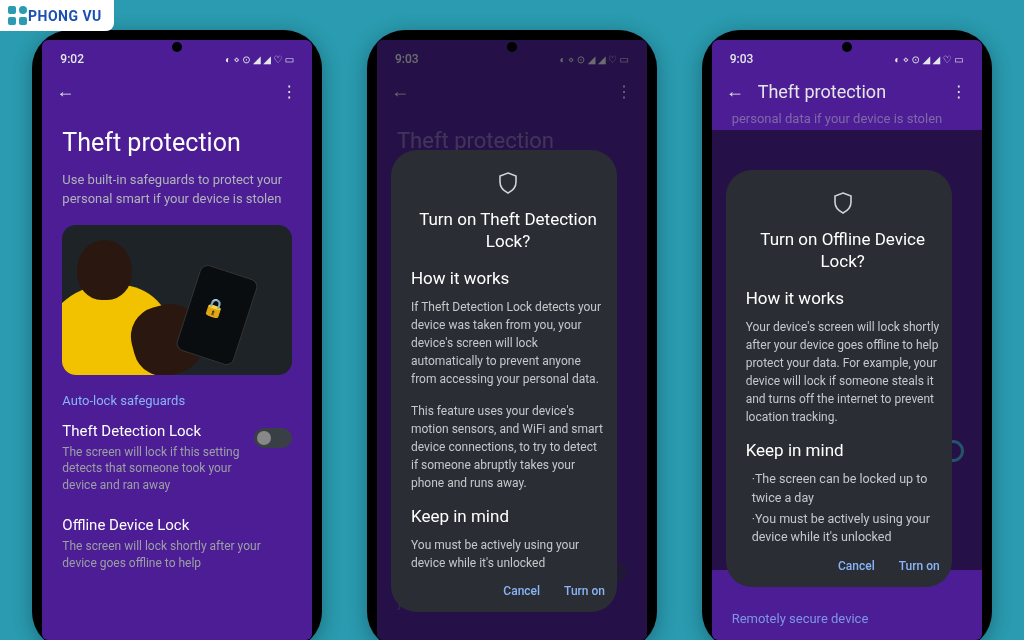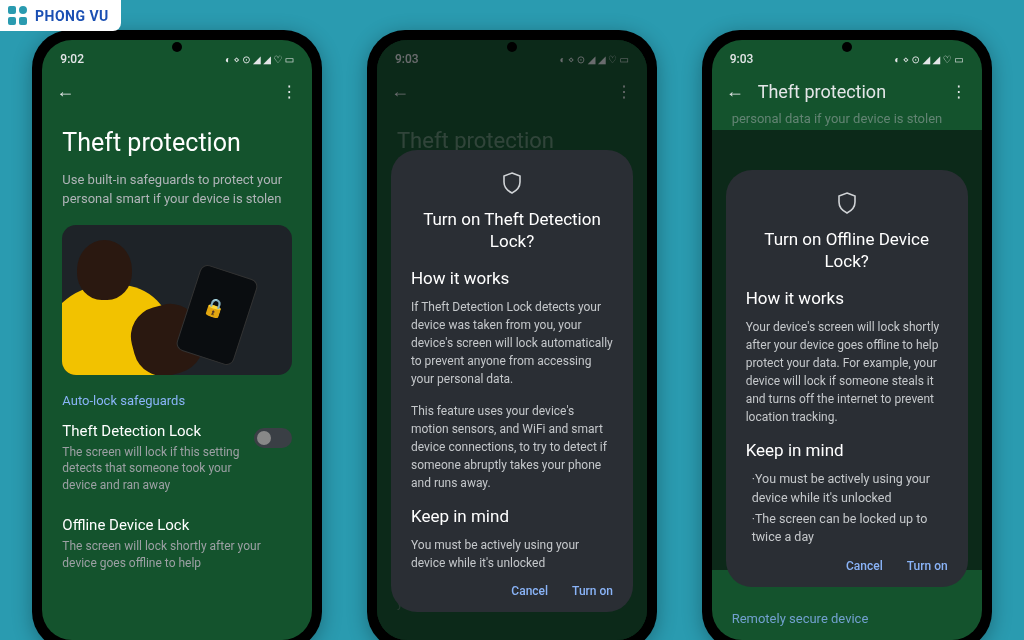--- a/index.html
+++ b/index.html
@@ -1,23 +1,23 @@
 <!DOCTYPE html>
 <html><head>
 <meta charset="utf-8">
 <style>
   * { margin:0; padding:0; box-sizing:border-box; font-family: Roboto, Arial, sans-serif; -webkit-font-smoothing:antialiased; }
   body { background:#2a9bb0; width:1024px; height:640px; overflow:hidden; position:relative; }
-  .logo { position:absolute; top:0; left:0; background:#fff; padding:6px 12px 6px 8px; border-radius:0 0 8px 0; display:flex; align-items:center; gap:8px; font-weight:700; color:#1a4fb3; font-size:14px; letter-spacing:0.5px; z-index:10;}
+  .logo { position:absolute; top:0; left:0; background:#fff; padding:6px 12px 6px 8px; border-radius:0 0 8px 0; display:flex; align-items:center; gap:1px; font-weight:700; color:#1a4fb3; font-size:14px; letter-spacing:0.5px; z-index:10;}
   .logo-dots { display:grid; grid-template-columns:repeat(2,8px); grid-template-rows:repeat(2,8px); gap:3px;}
   .logo-dots span { background:#2a9bb0; border-radius:2px;}
   .logo-dots span:nth-child(2){border-radius:50%}
   .phones { display:flex; justify-content:space-around; padding:30px 20px 0 20px; gap:20px;}
   .phone { width:290px; height:620px; background:#000; border-radius:38px; padding:10px; position:relative; box-shadow:0 4px 20px rgba(0,0,0,.3);}
-  .screen { width:100%; height:100%; background:#14532d; border-radius:30px; overflow:hidden; position:relative; color:#e4e6e8;}
+  .screen { width:100%; height:100%; background:#4c1d95; border-radius:6px; overflow:hidden; position:relative; color:#e4e6e8;}
   .camera { position:absolute; top:12px; left:50%; transform:translateX(-50%); width:10px; height:10px; background:#000; border-radius:50%; z-index:5;}
   .status-bar { display:flex; justify-content:space-between; align-items:center; padding:12px 18px 6px 18px; font-size:12px; font-weight:500;}
   .status-icons { display:flex; gap:4px; align-items:center; font-size:10px;}
   .topbar { display:flex; align-items:center; padding:8px 14px; gap:14px;}
   .back { font-size:18px; color:#e4e6e8;}
   .more { margin-left:auto; font-size:16px; color:#e4e6e8; letter-spacing:1px;}
   .content { padding:0 20px;}
   h1 { font-size:25px; font-weight:400; color:#fff; margin:18px 0 14px;}
   .sub { font-size:13px; line-height:1.45; color:#b0b4b8; margin-bottom:16px;}
   .hero { width:100%; height:150px; background:#1e2328; border-radius:14px; position:relative; overflow:hidden; margin-bottom:18px;}
@@ -29,21 +29,21 @@
   .hero-lock { position:absolute; left:142px; top:72px; width:22px; height:22px; color:#888; transform:rotate(18deg); font-size:18px;}
   .section-label { color:#8ab4f8; font-size:13px; margin:18px 0 14px;}
   .setting { display:flex; align-items:flex-start; justify-content:flex-start; gap:10px; margin-bottom:22px;}
   .setting-text { flex:1;}
   .setting-title { font-size:15px; color:#fff; margin-bottom:4px;}
   .setting-desc { font-size:12px; color:#9ca0a4; line-height:1.4;}
   .toggle { width:38px; height:20px; background:#3a3f45; border-radius:12px; position:relative; flex-shrink:0; margin-top:6px;}
   .toggle::after { content:''; position:absolute; left:3px; top:3px; width:14px; height:14px; background:#888; border-radius:50%;}
   
   .scrim { position:absolute; inset:0; background:rgba(5,8,10,.55); z-index:3;}
-  .dialog { position:absolute; left:14px; right:14px; top:110px; background:#2a2e34; border-radius:26px; padding:22px 20px 14px 20px; z-index:4; color:#d0d3d6;}
+  .dialog { position:absolute; left:14px; right:30px; top:110px; background:#2a2e34; border-radius:26px; padding:22px 12px 14px 20px; z-index:4; color:#d0d3d6;}
   .dlg-icon { text-align:center; font-size:18px; margin-bottom:10px;}
   .dlg-title { text-align:center; font-size:17px; color:#fff; margin-bottom:16px; line-height:1.3;}
   .dlg-sub { font-size:17px; color:#fff; margin-bottom:10px;}
   .dlg-p { font-size:12px; line-height:1.5; color:#c5c8cb; margin-bottom:14px;}
   .dlg-li { font-size:12.5px; line-height:1.5; color:#c5c8cb; margin-left:6px; margin-bottom:2px;}
   .dlg-actions { display:flex; justify-content:flex-end; gap:24px; margin-top:12px;}
   .dlg-btn { color:#8ab4f8; font-size:12px; font-weight:500; background:none; border:none; cursor:pointer;}
   .dim h1,.dim .sub,.dim .section-label,.dim .setting-title{opacity:.35}
   .hdr-title { font-size:18px; color:#e4e6e8;}
   .ring { width:22px; height:22px; border:3px solid #4ab0e0; border-radius:50%; position:absolute; right:18px; top:400px; z-index:2;}
@@ -171,22 +171,22 @@
       <div class="dialog" style="top:130px">
         <div class="dlg-icon">
           <svg width="20" height="22" viewBox="0 0 20 22" fill="none">
               <path d="M10 1 L18 4 V10 C18 15 14 19 10 21 C6 19 2 15 2 10 V4 Z" stroke="#d0d3d6" stroke-width="1.6"></path>
             </svg>
         </div>
         <div class="dlg-title">Turn on Offline Device Lock?</div>
         <div class="dlg-sub">How it works</div>
         <p class="dlg-p">Your device's screen will lock shortly after your device goes offline to help protect your data. For example, your device will lock if someone steals it and turns off the internet to prevent location tracking.</p>
         <div class="dlg-sub">Keep in mind</div>
+        <p class="dlg-li">·<span>The screen can be locked up to twice a day</span></p>
         <p class="dlg-li">·<span>You must be actively using your device while it's unlocked</span></p>
-        <p class="dlg-li">·<span>The screen can be locked up to twice a day</span></p>
         <div class="dlg-actions">
           <button class="dlg-btn">Cancel</button>
           <button class="dlg-btn">Turn on</button>
         </div>
       </div>
     </div>
   </div>
 
 </div>
 

